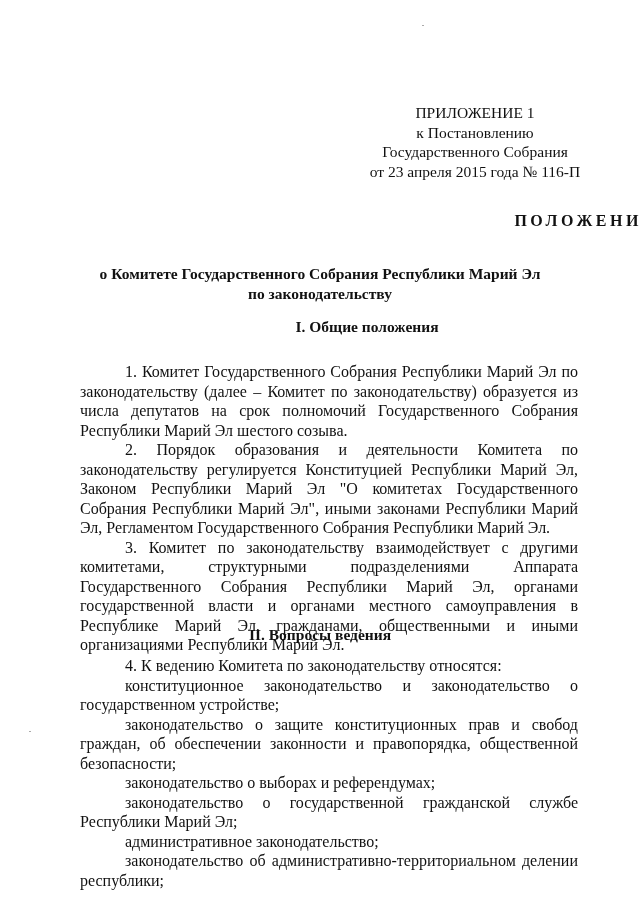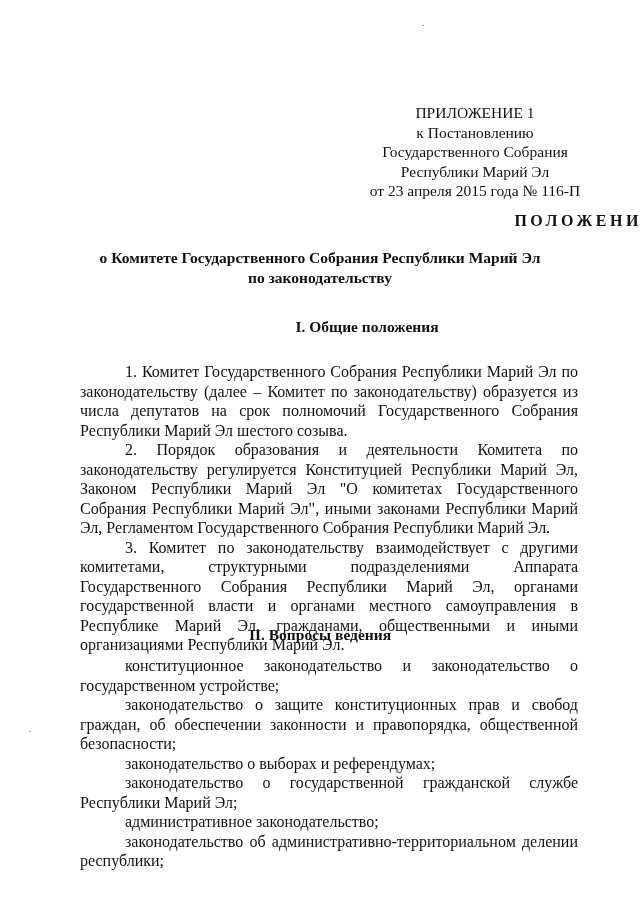--- a/index.html
+++ b/index.html
@@ -4,42 +4,41 @@
   <style>
     html, body { margin: 0; padding: 0; background: #ffffff; }
     body { width: 640px; height: 905px; overflow: hidden; position: relative;
            font-family: "Liberation Serif", "DejaVu Serif", serif; color: #111111; }
     .page { position: absolute; left: 0; top: 0; width: 640px; height: 905px; }
     .appendix { position: absolute; left: 350px; top: 70px; width: 250px;
                 text-align: center; font-size: 15.5px; line-height: 19.5px; margin-top: 33px; }
     .appendix div { white-space: nowrap; }
     .title { position: absolute; left: 16px; width: 640px; top: 212px; text-align: right;
              font-weight: bold; font-size: 16px; letter-spacing: 3.5px; }
-    .subtitle { position: absolute; left: 0; width: 640px; top: 248px; text-align: center;
+    .subtitle { position: absolute; left: 0; width: 640px; top: 264px; text-align: center;
                 font-weight: bold; font-size: 15.5px; line-height: 19.5px; }
     .section-heading { position: absolute; left: 0; width: 640px; text-align: center;
                        font-weight: bold; font-size: 15.5px; }
     .body-block { position: absolute; left: 80px; width: 498px; font-size: 16px;
                   line-height: 19.5px; }
     .para { text-align: justify; text-indent: 45px; margin: 0; }
     .dot { position: absolute; width: 2px; height: 1px; background: #aaaaaa; }
   </style>
 </head>
 <body>
 
 <div class="page">
 
   <div class="dot" style="left:422px; top:25px;"></div>
   <div class="dot" style="left:29px; top:731px;"></div>
 
   <div class="appendix">
     <div>ПРИЛОЖЕНИЕ 1</div>
     <div>к Постановлению</div>
     <div>Государственного Собрания</div>
-    <div>Республики Марий Эл</div>
     <div>от 23 апреля 2015 года № 116-П</div>
   </div>
 
   <div class="title">ПОЛОЖЕНИЕ</div>
 
   <div class="subtitle">
     <div>о Комитете Государственного Собрания Республики Марий Эл</div>
     <div>по законодательству</div>
   </div>
 
@@ -47,20 +46,21 @@
 
   <div class="body-block" style="top:362px;">
     <p class="para">1. Комитет Государственного Собрания Республики Марий Эл по законодательству (далее – Комитет по законодательству) образуется из числа депутатов на срок полномочий Государственного Собрания Республики Марий Эл шестого созыва.</p>
     <p class="para">2. Порядок образования и деятельности Комитета по законодательству регулируется Конституцией Республики Марий Эл, Законом Республики Марий Эл "О комитетах Государственного Собрания Республики Марий Эл", иными законами Республики Марий Эл, Регламентом Государственного Собрания Республики Марий Эл.</p>
     <p class="para">3. Комитет по законодательству взаимодействует с другими комитетами, структурными подразделениями Аппарата Государственного Собрания Республики Марий Эл, органами государственной власти и органами местного самоуправления в Республике Марий Эл, гражданами, общественными и иными организациями Республики Марий Эл.</p>
   </div>
 
   <div class="section-heading" style="top:626px;">II. Вопросы ведения</div>
 
   <div class="body-block" style="top:656px;">
+    <p class="para">4. К ведению Комитета по законодательству относятся:</p>
     <p class="para">конституционное законодательство и законодательство о государственном устройстве;</p>
     <p class="para">законодательство о защите конституционных прав и свобод граждан, об обеспечении законности и правопорядка, общественной безопасности;</p>
     <p class="para">законодательство о выборах и референдумах;</p>
     <p class="para">законодательство о государственной гражданской службе Республики Марий Эл;</p>
     <p class="para">административное законодательство;</p>
     <p class="para">законодательство об административно-территориальном делении республики;</p>
   </div>
 
 </div>
 

